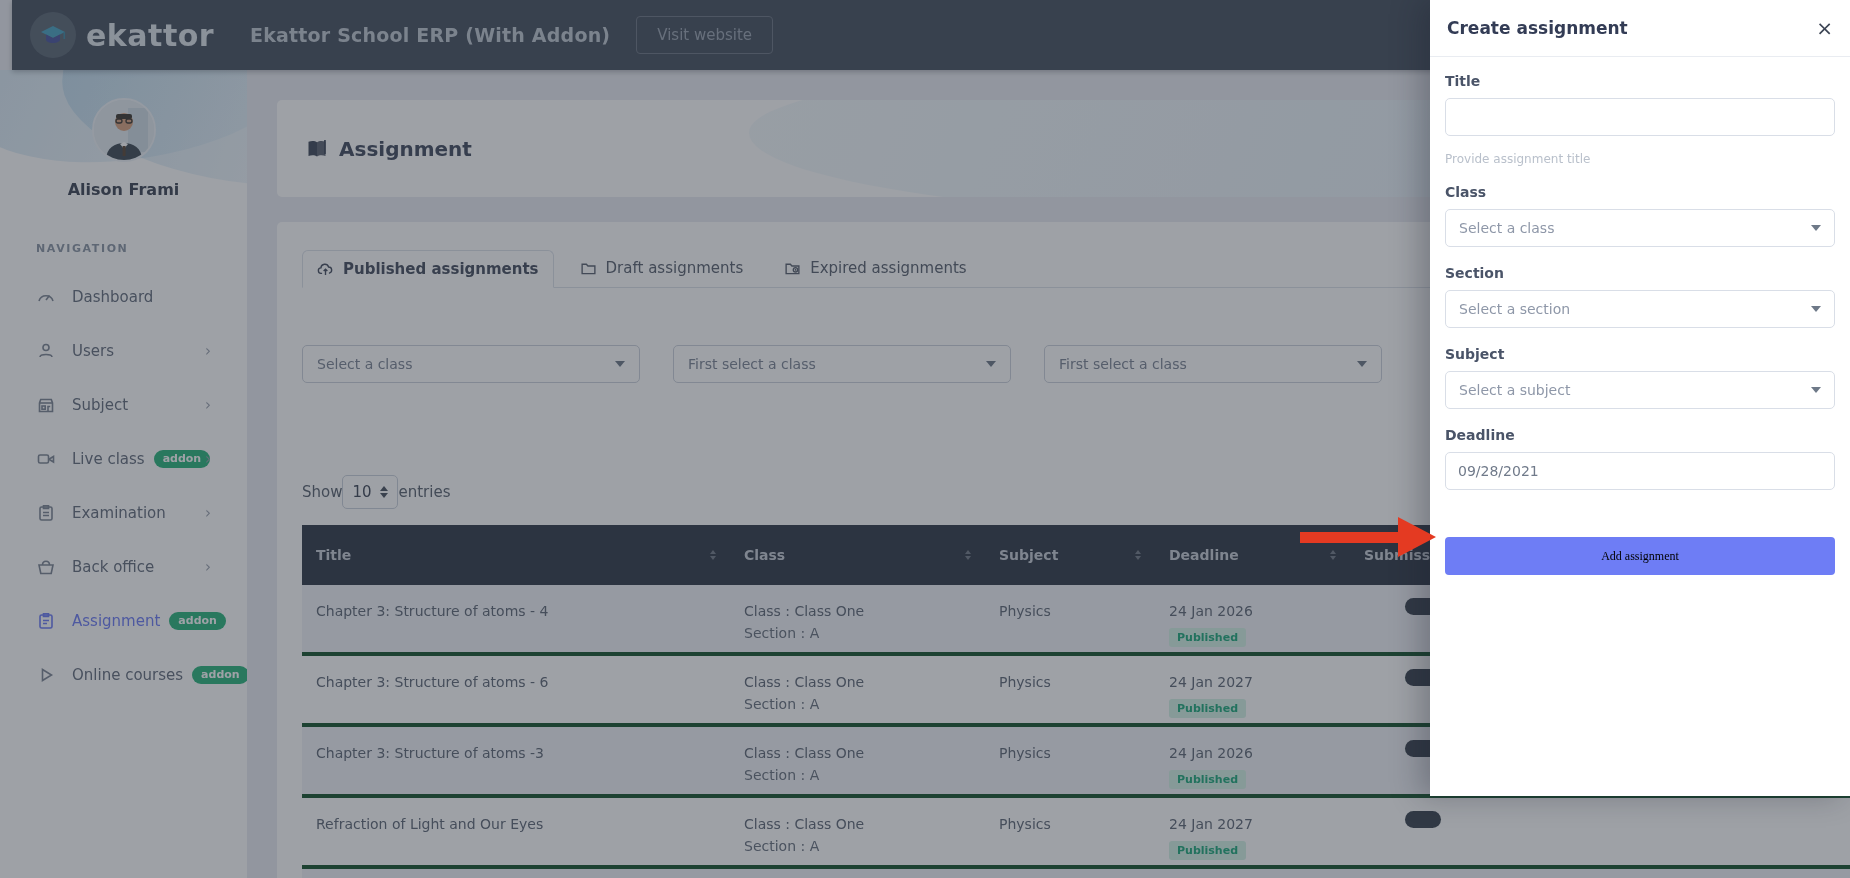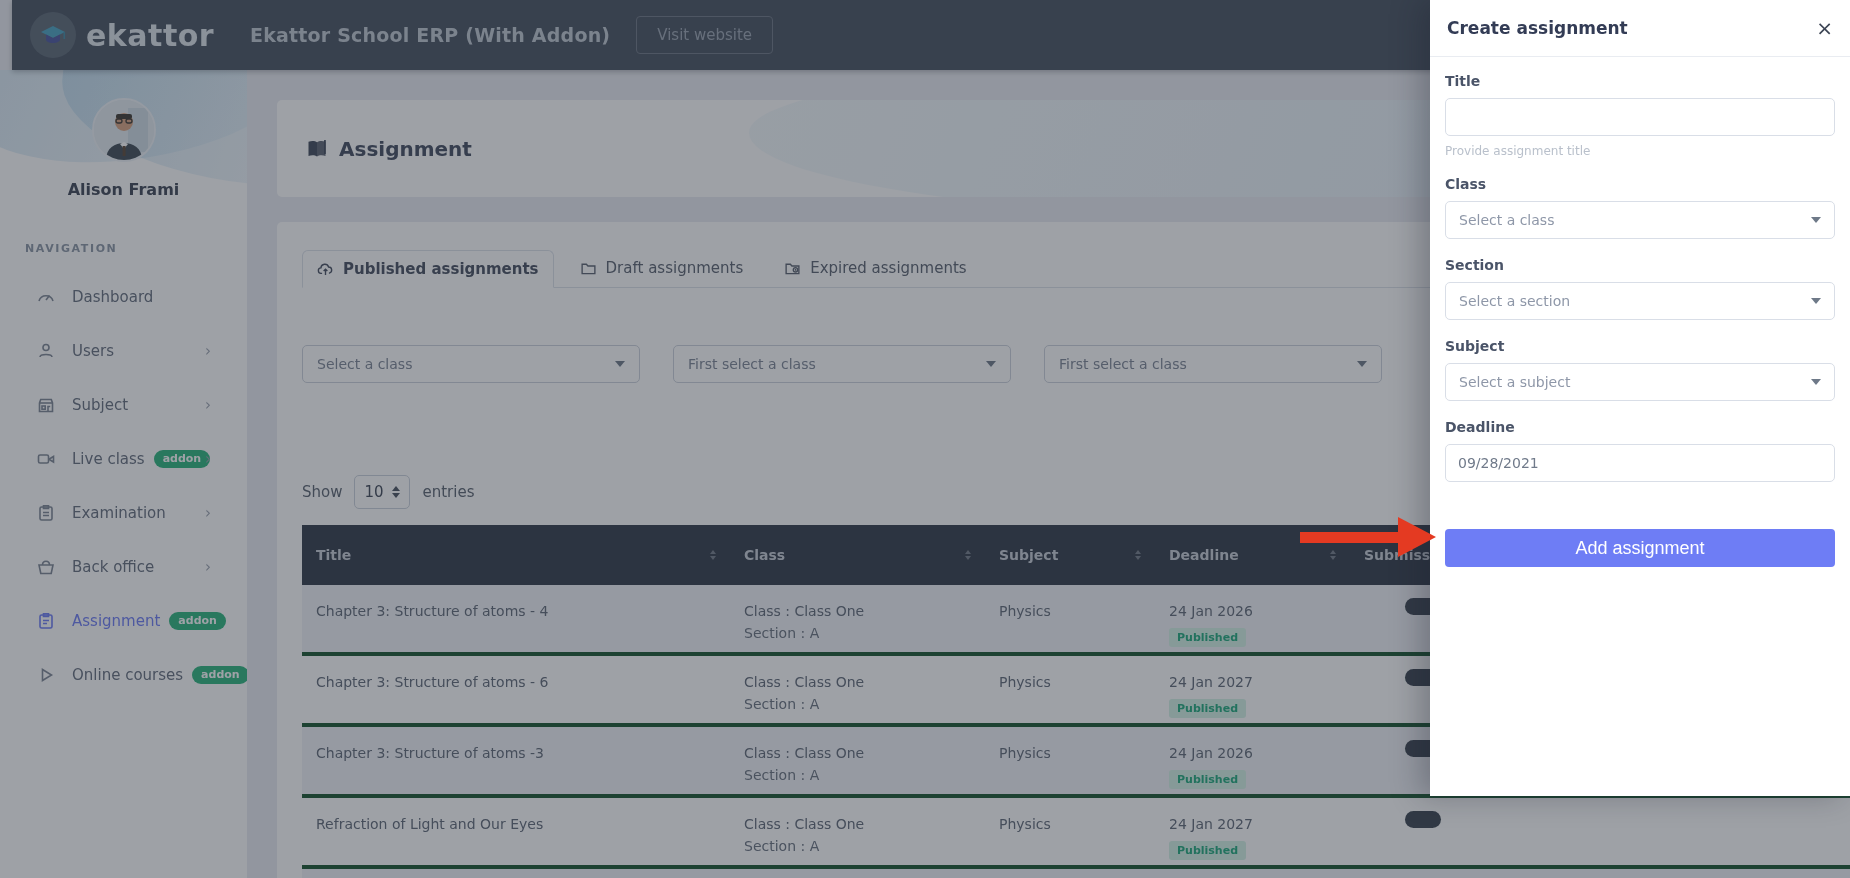--- a/index.html
+++ b/index.html
@@ -20,21 +20,21 @@
   
   .sidebar { position:absolute; left:0; top:70px; width:247px; height:808px; background:#ffffff; z-index:5; overflow:hidden; }
   .sidebar-waves { position:absolute; left:0; top:0; width:100%; height:150px; overflow:hidden; }
   .wave1 { position:absolute; left:-40px; top:-60px; width:340px; height:150px; border-radius:0 0 60% 45%;
            background:linear-gradient(120deg, rgba(140,190,225,.35), rgba(190,220,240,.12)); transform:rotate(-4deg); }
   .wave2 { position:absolute; left:60px; top:-30px; width:320px; height:140px; border-radius:0 0 45% 70%;
            background:linear-gradient(100deg, rgba(120,180,220,.28), rgba(200,228,245,.10)); transform:rotate(6deg); }
   .avatar-wrap { position:absolute; left:0; top:28px; width:247px; display:flex; justify-content:center; }
   .avatar { width:64px; height:64px; border-radius:50%; overflow:hidden; background:#dfe9ef; border:2px solid #eef3f7; }
   .user-name { position:absolute; left:0; top:110px; width:247px; text-align:center; font-size:16px; font-weight:bold; color:#3c4454; }
-  .nav-section-label { position:absolute; left:25px; top:172px; font-size:11px; font-weight:bold; letter-spacing:1.6px; color:#8a95a5; }
+  .nav-section-label { position:absolute; left:36px; top:172px; font-size:11px; font-weight:bold; letter-spacing:1.6px; color:#8a95a5; }
   .nav-list { position:absolute; left:0; top:200px; width:247px; }
   .nav-item { height:54px; display:flex; align-items:center; padding-left:36px; position:relative; color:#646d7d; cursor:pointer; }
   .nav-item .nicon { width:20px; height:20px; color:#7d8694; flex:0 0 20px; }
   .nav-item .nlabel { font-size:15px; margin-left:16px; white-space:nowrap; }
   .nav-item.active { color:#6d7cf5; }
   .nav-item.active .nicon { color:#6d7cf5; }
   .nav-item.active .nlabel { color:#6d7cf5; }
   .addon-badge { margin-left:9px; background:#2ab57d; color:#fff; font-size:11px; font-weight:bold;
                  padding:3px 9px 4px; border-radius:10px; line-height:1; }
   .chevron { position:absolute; right:36px; font-size:15px; color:#99a1ae; }
@@ -63,21 +63,21 @@
 
   
   .filters { margin-top:57px; display:flex; gap:33px; position:relative; }
   .select-box { width:338px; height:38px; border:1px solid #ccd2dc; border-radius:5px; background:#fff;
                 display:flex; align-items:center; justify-content:space-between; padding:0 14px; cursor:pointer; }
   .select-box .ph { font-size:14px; color:#7c8595; }
   .caret { width:0; height:0; border-left:5px solid transparent; border-right:5px solid transparent; border-top:6px solid #6e7988; }
   .hidden-create-btn { position:absolute; left:1135px; top:0; width:130px; height:38px; background:#6e7df5; border-radius:4px; border:none; cursor:pointer; }
 
   
-  .show-row { margin-top:92px; display:flex; align-items:center; gap:12px; height:34px; }
+  .show-row { margin-top:92px; display:flex; align-items:center; height:34px; }
   .show-label, .entries-label { font-size:15px; color:#5a6370; }
   .show-select { width:56px; height:34px; border:1px solid #cbd2dc; border-radius:5px; display:flex;
                  align-items:center; justify-content:space-between; padding:0 9px; cursor:pointer; }
   .show-select .val { font-size:15px; color:#3f4757; }
   .updown { display:flex; flex-direction:column; gap:2px; }
   .updown i { width:0; height:0; border-left:4px solid transparent; border-right:4px solid transparent; display:block; }
   .updown .up { border-bottom:5px solid #4a5260; }
   .updown .down { border-top:5px solid #4a5260; }
 
   
@@ -111,23 +111,23 @@
   .panel-title { font-size:17px; font-weight:bold; color:#333c55; }
   .panel-close { font-size:20px; color:#3c4454; background:none; border:none; cursor:pointer; line-height:1; font-family:inherit; }
   .panel-body { padding:16px 15px 0 15px; }
   .f-label { font-size:14px; font-weight:bold; color:#4a5468; margin-bottom:9px; }
   .f-group { margin-bottom:18px; }
   .f-input { width:100%; height:38px; border:1px solid #d9dee7; border-radius:5px; padding:0 12px;
              font-size:14px; color:#707a8a; font-family:inherit; background:#fff; }
   .f-select { width:100%; height:38px; border:1px solid #d9dee7; border-radius:5px; padding:0 13px;
               display:flex; align-items:center; justify-content:space-between; cursor:pointer; background:#fff; }
   .f-select .ph { font-size:14px; color:#8e97a8; }
-  .f-hint { font-size:12px; color:#b9c0cb; margin-top:8px; }
+  .f-hint { font-size:12px; color:#b9c0cb; margin-top:16px; }
   .submit-btn { margin-top:29px; width:100%; height:38px; background:#6e7df5; border:none; border-radius:4px;
-                color:#ffffff; font-size:18px; cursor:pointer; font-family:Liberation Sans, sans-serif; }
+                color:#000000; font-size:12px; cursor:pointer; font-family:Liberation Serif, serif; }
 
   
   .red-arrow { position:absolute; z-index:70; pointer-events:none; }
   .red-arrow .tail { position:absolute; left:1300px; top:532px; width:104px; height:11px; background:#e43a22; }
   .red-arrow .head { position:absolute; left:1398px; top:517px; width:0; height:0;
                      border-top:20px solid transparent; border-bottom:20px solid transparent; border-left:38px solid #e43a22; }
 </style>
 </head>
 <body>
 

